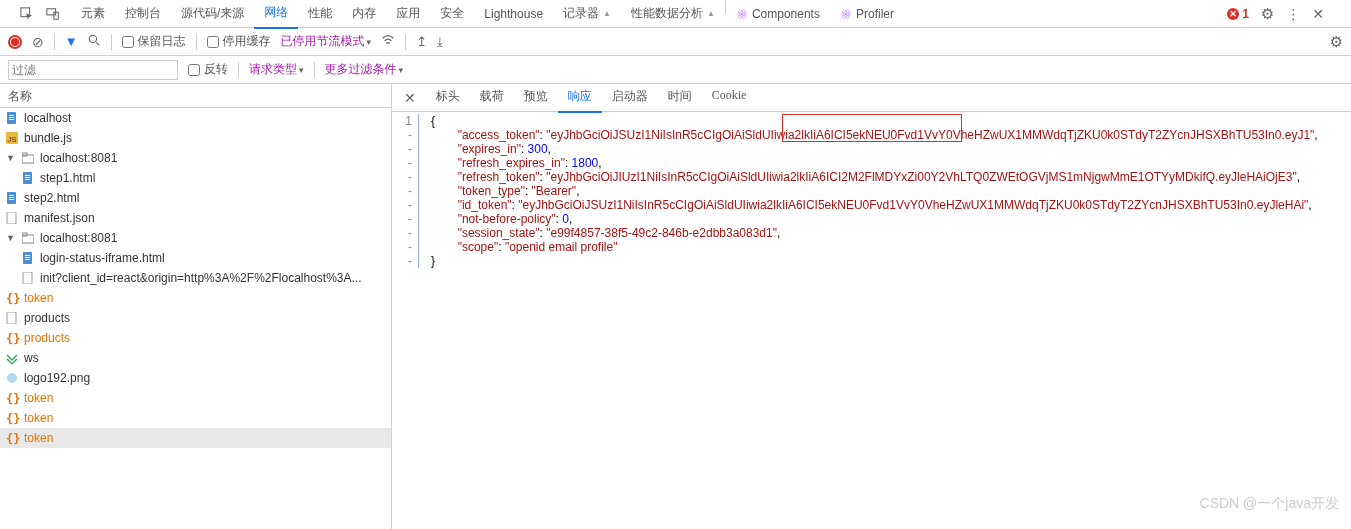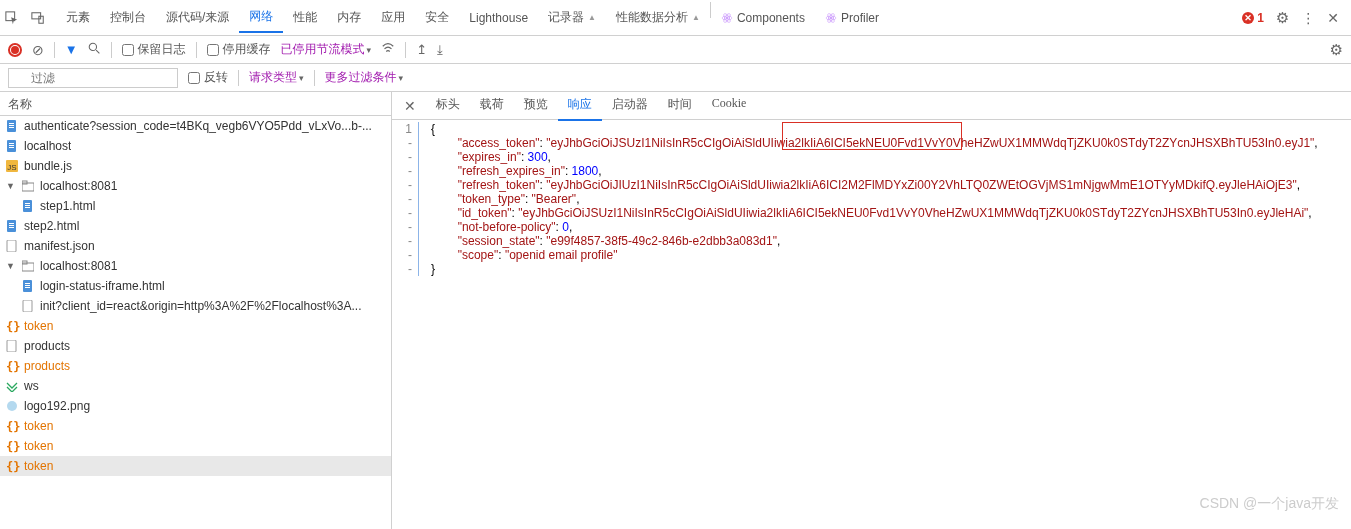--- a/index.html
+++ b/index.html
@@ -1,19 +1,19 @@
 <!DOCTYPE html>
 <html><head>
 <meta charset="utf-8">
 <style>
 * { margin: 0; padding: 0; box-sizing: border-box; font-family: "Segoe UI", Arial, sans-serif; }
 body { font-size: 12px; color: #333; background: #fff; width: 1351px; height: 529px; overflow: hidden; position: relative; }
 
 
-.top-tabs { height: 36px; border-bottom: 1px solid #d0d0d0; display: flex; align-items: center; padding: 0 4px; gap: 2px; }
+.top-tabs { height: 28px; border-bottom: 1px solid #d0d0d0; display: flex; align-items: center; padding: 0 19px; gap: 2px; }
 .top-tabs .tab-icon { width: 16px; height: 16px; display: flex; align-items: center; justify-content: center; color: #666; margin-right: 8px; }
 .top-tabs .tab { padding: 6px 10px; color: #555; cursor: pointer; white-space: nowrap; display: flex; align-items: center; gap: 4px; }
 .top-tabs .tab.active { color: #1a73e8; border-bottom: 2px solid #1a73e8; }
 .top-tabs .spacer { flex: 1; }
 .top-tabs .right-controls { display: flex; align-items: center; gap: 12px; padding-right: 8px; }
 .err-badge { color: #d93025; font-weight: bold; display: flex; align-items: center; gap: 3px; }
 .err-circle { width: 12px; height: 12px; border-radius: 50%; background: #d93025; color: #fff; font-size: 9px; display: flex; align-items: center; justify-content: center; }
 .react-icon { width: 12px; height: 12px; color: #61dafb; }
 
 
@@ -24,21 +24,21 @@
 .funnel { color: #1a73e8; font-size: 13px; }
 .search-ico { color: #666; font-size: 13px; }
 .divider { width: 1px; height: 16px; background: #ccc; }
 .chk-lbl { display: flex; align-items: center; gap: 4px; color: #555; }
 .chk-lbl input { width: 12px; height: 12px; }
 .throttle-text { color: #666; }
 .tool-ico { color: #666; font-size: 13px; }
 
 
 .filter-bar { height: 28px; border-bottom: 1px solid #d0d0d0; display: flex; align-items: center; padding: 0 8px; gap: 10px; }
-.filter-input { width: 170px; height: 20px; border: 1px solid #ccc; padding: 0 22px; font-size: 12px; }
+.filter-input { width: 170px; height: 20px; border: 1px solid #ccc; padding: 0 3px; font-size: 12px; }
 .dropdown-lbl { color: #a21caf; display: flex; align-items: center; gap: 2px; }
 .dropdown-lbl::after { content: '▾'; font-size: 9px; color: #666; }
 
 
 .main { display: flex; height: calc(100% - 84px); }
 .left-panel { width: 392px; border-right: 1px solid #d0d0d0; overflow-y: auto; }
 .right-panel { flex: 1; display: flex; flex-direction: column; overflow: hidden; }
 
 .col-header { height: 24px; border-bottom: 1px solid #d0d0d0; padding: 4px 8px; font-weight: normal; color: #555; }
 
@@ -175,29 +175,20 @@
   <div class="left-panel">
     <div class="col-header">名称</div>
     <div id="req-list">
         <div class="req-row">
           <span class="file-ico"><svg width="12" height="12">
               <rect x="1" y="0" width="9" height="12" fill="#4a90d9" rx="1"></rect>
               <rect x="3" y="3" width="5" height="1" fill="#fff"></rect>
               <rect x="3" y="5" width="5" height="1" fill="#fff"></rect>
               <rect x="3" y="7" width="5" height="1" fill="#fff"></rect>
             </svg></span>
-          <span class="req-name">authenticate?session_code=t4BKq_vegb6VYO5Pdd_vLxVo...b-...</span>
-        </div>
-        <div class="req-row">
-          <span class="file-ico"><svg width="12" height="12">
-              <rect x="1" y="0" width="9" height="12" fill="#4a90d9" rx="1"></rect>
-              <rect x="3" y="3" width="5" height="1" fill="#fff"></rect>
-              <rect x="3" y="5" width="5" height="1" fill="#fff"></rect>
-              <rect x="3" y="7" width="5" height="1" fill="#fff"></rect>
-            </svg></span>
           <span class="req-name">localhost</span>
         </div>
         <div class="req-row">
           <span class="file-ico"><svg width="12" height="12">
               <rect width="12" height="12" fill="#f0b73f" rx="1"></rect>
               <text x="6" y="10" font-size="8" text-anchor="middle" fill="#333">JS</text>
             </svg></span>
           <span class="req-name">bundle.js</span>
         </div>
         <div class="req-row">

